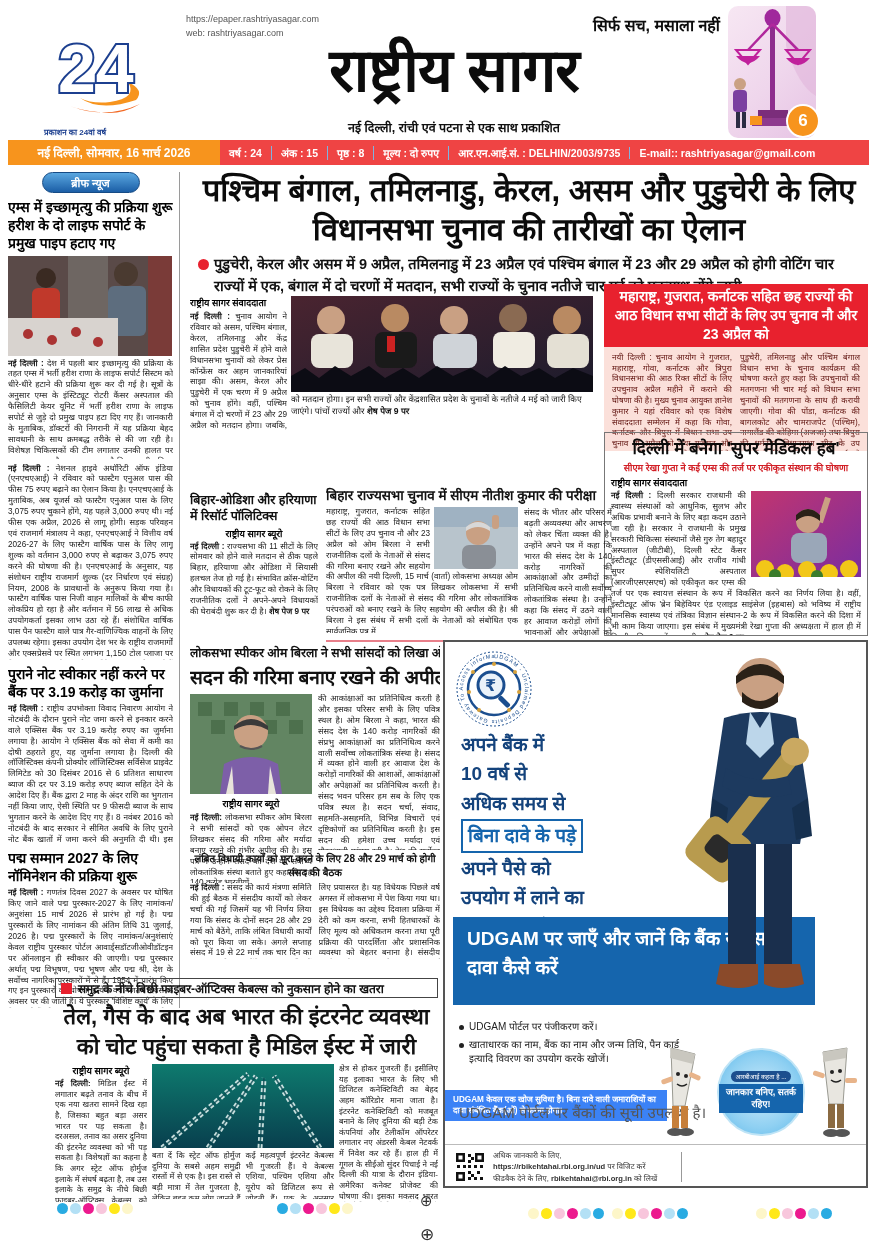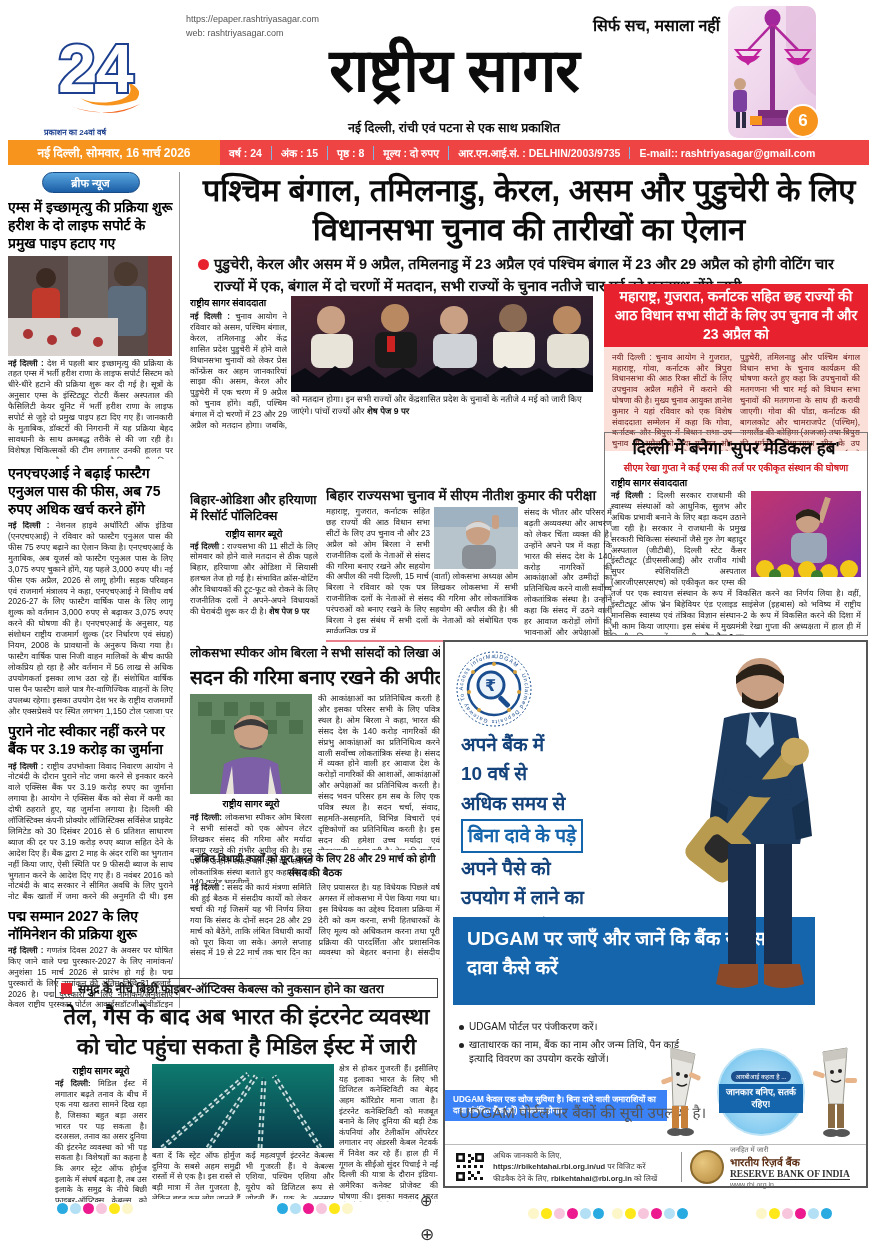--- a/index.html
+++ b/index.html
@@ -205,21 +205,20 @@
             <circle cx="90" cy="86" r="5" fill="#a33"></circle>
         </svg>
       </div>
       <p class="small-body clip" style="height:100px;margin:0 0 5px;">
         <b>नई दिल्ली :</b>
         <span>देश में पहली बार इच्छामृत्यु की प्रक्रिया के तहत एम्स में भर्ती हरीश राणा के लाइफ सपोर्ट सिस्टम को धीरे-धीरे हटाने की प्रक्रिया शुरू कर दी गई है। सूत्रों के अनुसार एम्स के इंस्टिट्यूट रोटरी कैंसर अस्पताल की फैसिलिटी केयर यूनिट में भर्ती हरीश राणा के लाइफ सपोर्ट से जुड़े दो प्रमुख पाइप हटा दिए गए हैं। जानकारी के मुताबिक, डॉक्टरों की निगरानी में यह प्रक्रिया बेहद सावधानी के साथ क्रमबद्ध तरीके से की जा रही है। विशेषज्ञ चिकित्सकों की टीम लगातार उनकी हालत पर नजर बनाए हुए है। बताया जा रहा है कि यह पूरी प्रक्रिया मेडिकल प्रोटोकॉल और कानूनी दिशा-निर्देशों के तहत ही आगे बढ़ाई जा रही है।</span>
       </p>
     </div>
 
     <div>
-      <div class="brief-h">एनएचएआई ने बढ़ाई फास्टैग एनुअल पास की फीस, अब 75 रुपए अधिक खर्च करने होंगे</div>
       <p class="small-body clip" style="height:196px;margin:0 0 5px;">
         <b>नई दिल्ली :</b>
         <span>नेशनल हाइवे अथॉरिटी ऑफ इंडिया (एनएचएआई) ने रविवार को फास्टैग एनुअल पास की फीस 75 रुपए बढ़ाने का ऐलान किया है। एनएचएआई के मुताबिक, अब यूजर्स को फास्टैग एनुअल पास के लिए 3,075 रुपए चुकाने होंगे, यह पहले 3,000 रुपए थी। नई फीस एक अप्रैल, 2026 से लागू होगी। सड़क परिवहन एवं राजमार्ग मंत्रालय ने कहा, एनएचएआई ने वित्तीय वर्ष 2026-27 के लिए फास्टैग वार्षिक पास के लिए लागू शुल्क को वर्तमान 3,000 रुपए से बढ़ाकर 3,075 रुपए करने की घोषणा की है। एनएचएआई के अनुसार, यह संशोधन राष्ट्रीय राजमार्ग शुल्क (दर निर्धारण एवं संग्रह) नियम, 2008 के प्रावधानों के अनुरूप किया गया है। फास्टैग वार्षिक पास निजी वाहन मालिकों के बीच काफी लोकप्रिय हो रहा है और वर्तमान में 56 लाख से अधिक उपयोगकर्ता इसका लाभ उठा रहे हैं। संशोधित वार्षिक पास पैन फास्टैग वाले पात्र गैर-वाणिज्यिक वाहनों के लिए उपलब्ध रहेगा। इसका उपयोग देश भर के राष्ट्रीय राजमार्गों और एक्सप्रेसवे पर स्थित लगभग 1,150 टोल प्लाजा पर किया जा सकता है। फास्टैग वार्षिक पास उपयोगकर्ताओं को बार-बार रिचार्ज करने से बचाता है। इसके लिए उन्हें एक बार शुल्क देना होता है जो एक वर्ष या अधिकतम 200 टोल प्लाजा क्रॉसिंग तक मान्य रहता है, जो भी पहले हो।</span>
       </p>
     </div>
 
     <div>
       <div class="brief-h">पुराने नोट स्वीकार नहीं करने पर बैंक पर 3.19 करोड़ का जुर्माना</div>
       <p class="small-body clip" style="height:140px;margin:0 0 5px;">
         <b>नई दिल्ली :</b>
@@ -584,29 +583,20 @@
               <rect x="19" y="25" width="3" height="3"></rect>
           </g>
         </svg>
       </div>
       <div class="ad-finfo">
         <div>अधिक जानकारी के लिए,</div>
         <div><b>https://rbikehtahai.rbi.org.in/ud</b><span> पर विजिट करें</span></div>
         <div><span>फीडबैक देने के लिए, </span><b>rbikehtahai@rbi.org.in</b><span> को लिखें</span></div>
       </div>
       <div class="ad-vline"></div>
-      <div class="rbi">
-        <div class="rbi-seal"></div>
-        <div>
-          <div class="rbi-txt">जनहित में जारी</div>
-          <div class="rbi-hi">भारतीय रिज़र्व बैंक</div>
-          <div class="rbi-en">RESERVE BANK OF INDIA</div>
-          <div class="rbi-txt">www.rbi.org.in</div>
-        </div>
-      </div>
     </div>
   </div>
 
   <div class="dotg" style="left:57px;top:1203px;">
     <span class="dot c-cy"></span>
       <span class="dot c-lb"></span>
       <span class="dot c-mg"></span>
     <span class="dot c-pk"></span>
       <span class="dot c-yl"></span>
       <span class="dot c-cr"></span>

